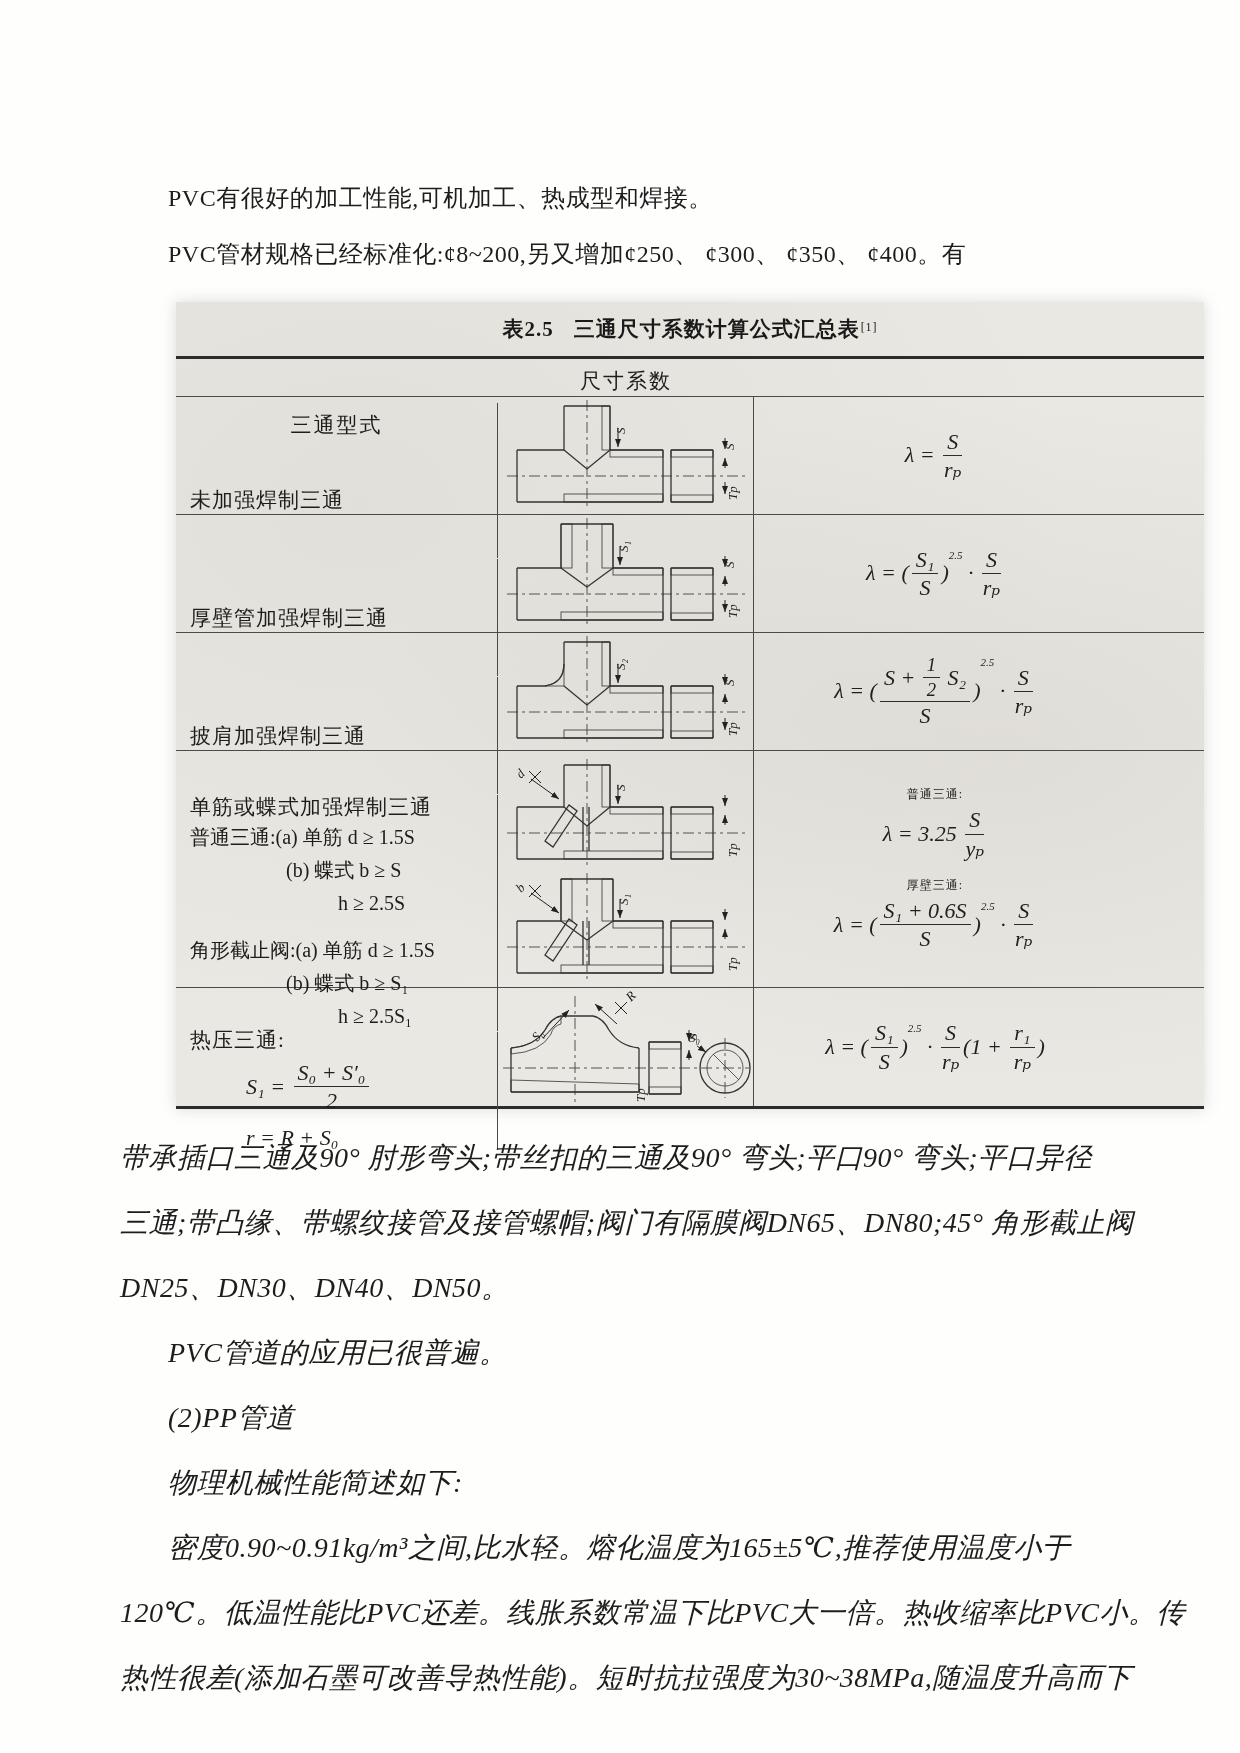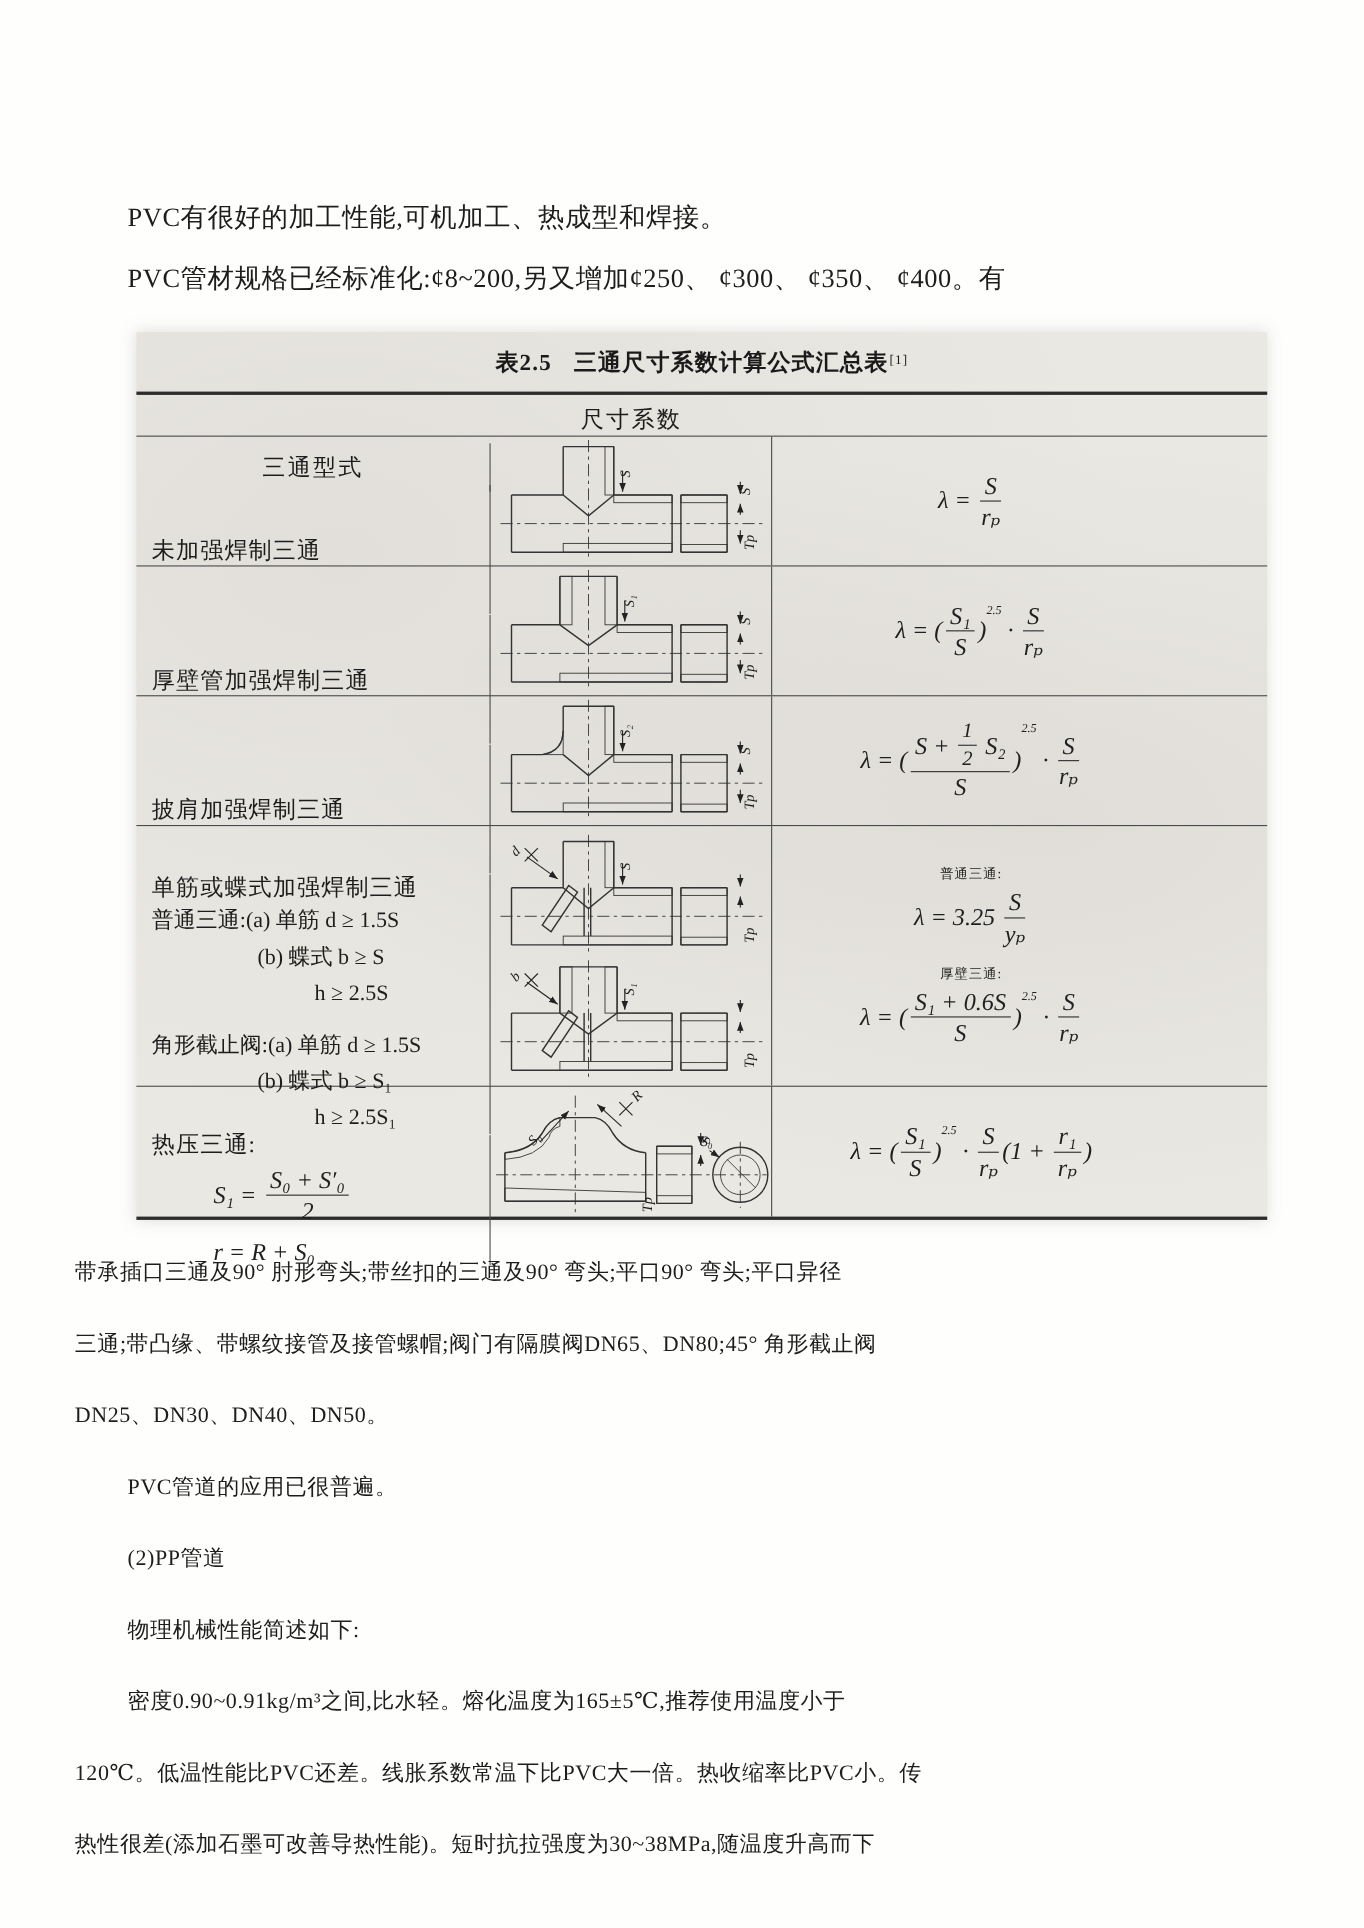--- a/index.html
+++ b/index.html
@@ -4,21 +4,21 @@
 <style>
   html,body{margin:0;padding:0;}
   body{
     width:1240px;height:1753px;
     background:#fefefd;
     font-family:"Liberation Serif","DejaVu Serif",serif;
     color:#1d1d1d;
     overflow:hidden;
   }
   .page{position:relative;width:1240px;height:1753px;}
-  .content{padding:170px 118px 0 68px;}
+  .content{padding:170px 118px 0 120px;}
 
   .intro{font-size:24px;line-height:56px;white-space:nowrap;letter-spacing:.5px;}
   .ind{padding-left:48px;}
 
   
   .tbl{
     width:1028px;margin:20px 0 16px 56px;
     background:
       radial-gradient(ellipse at 18% 25%, rgba(115,110,100,.07), transparent 60%),
       radial-gradient(ellipse at 80% 55%, rgba(115,110,100,.09), transparent 55%),
@@ -58,21 +58,21 @@
     white-space:pre;line-height:1.1;
   }
   .formula.left{justify-content:flex-start;padding-left:56px;margin:6px 0;}
   .frac{display:inline-flex;flex-direction:column;align-items:center;margin:0 3px;line-height:1.15;}
   .frac .num{border-bottom:1.4px solid #2c2c2c;padding:0 4px 1px;display:inline-flex;align-items:center;}
   .frac .den{padding-top:1px;}
   .frac .frac{font-size:.85em;margin:0 2px;}
   .formula sup{font-size:11px;align-self:flex-start;margin-top:2px;}
 
   
-  .bl{font-size:20px;line-height:65px;white-space:nowrap;letter-spacing:.5px;}
+  .bl{font-size:28px;line-height:65px;white-space:nowrap;letter-spacing:.5px;font-style:italic;}
 
   
   svg.dg{display:block;}
   .ln{stroke:#333;stroke-width:1.3;fill:none;}
   .thin{stroke:#333;stroke-width:.8;fill:none;}
   .cl{stroke:#444;stroke-width:.9;fill:none;stroke-dasharray:11 4 3 4;}
   .dim{stroke:#222;stroke-width:1;fill:none;}
   .lb{font:italic 13px "Liberation Serif",serif;fill:#1d1d1d;}
 </style>
 </head>

